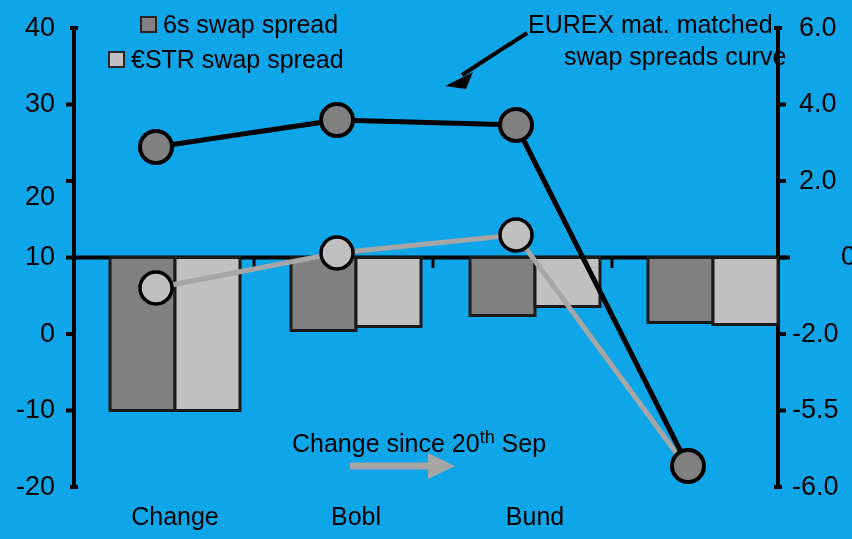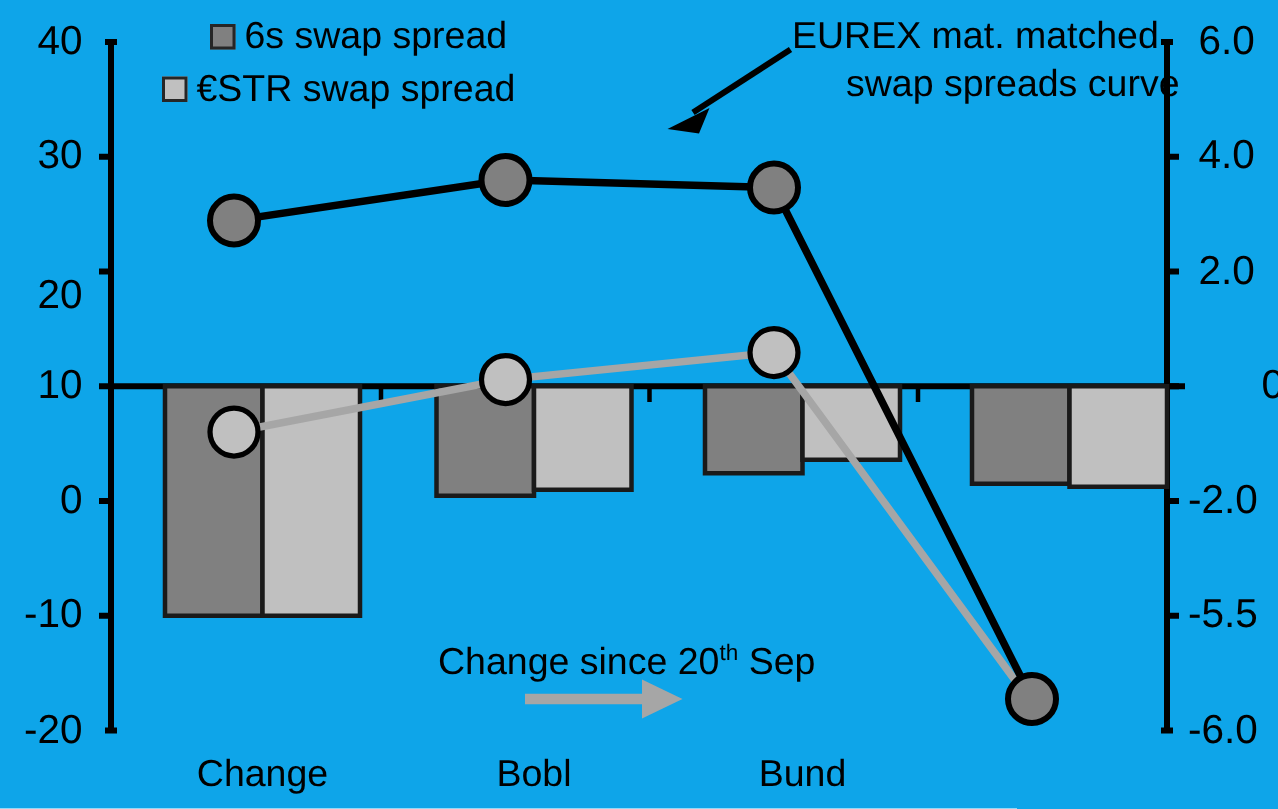--- a/index.html
+++ b/index.html
@@ -5,21 +5,21 @@
   html,body{margin:0;padding:0;background:#ffffff;}
   body{width:852px;height:539px;font-family:"Liberation Sans",sans-serif;overflow:hidden;}
   #chart-root{position:relative;width:852px;height:539px;background:#0ea5e9;}
   .axis-label{position:absolute;font-size:27px;color:#000;line-height:1;white-space:nowrap;}
   .left-tick-label{text-align:right;}
   .right-tick-label{text-align:left;}
   .cat-label{position:absolute;font-size:25px;color:#000;text-align:center;white-space:nowrap;}
   .legend-item{position:absolute;display:flex;align-items:center;gap:6px;font-size:25px;color:#000;white-space:nowrap;}
   .legend-swatch{width:17px;height:17px;border:2px solid #262626;box-sizing:border-box;display:inline-block;}
   .anno{position:absolute;font-size:25px;color:#000;line-height:1.12;white-space:nowrap;}
-  .anno-sup{font-size:15px;vertical-align:super;}
+  .anno-sup{font-size:18px;vertical-align:super;}
   svg{position:absolute;left:0;top:0;}
 </style>
 </head>
 <body>
 
 <div id="chart-root">
 
   <div class="axis-label left-tick-label" style="left:0px;top:14px;width:55px;">40</div>
   <div class="axis-label left-tick-label" style="left:0px;top:90px;width:55px;">30</div>
   <div class="axis-label left-tick-label" style="left:0px;top:167px;width:55px;margin-top:16px;">20</div>

